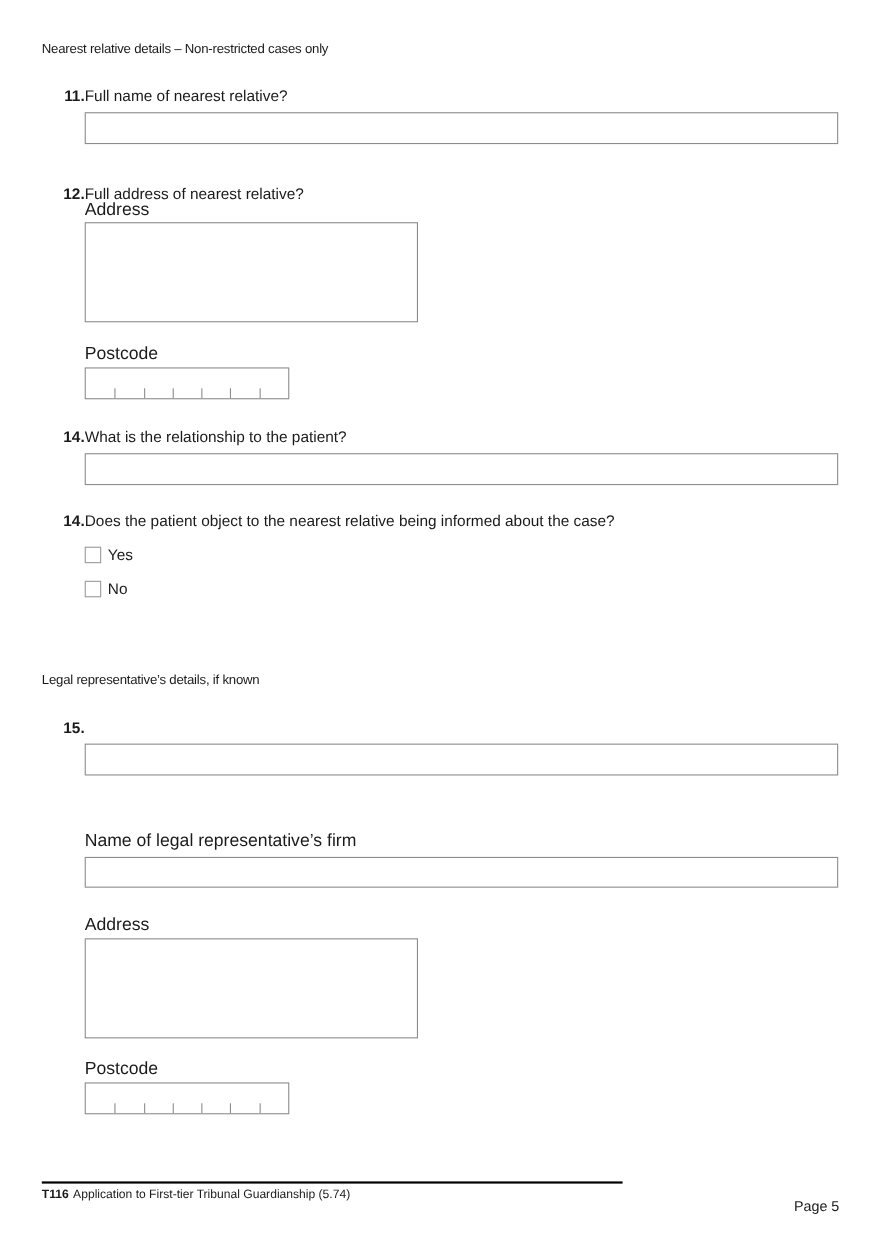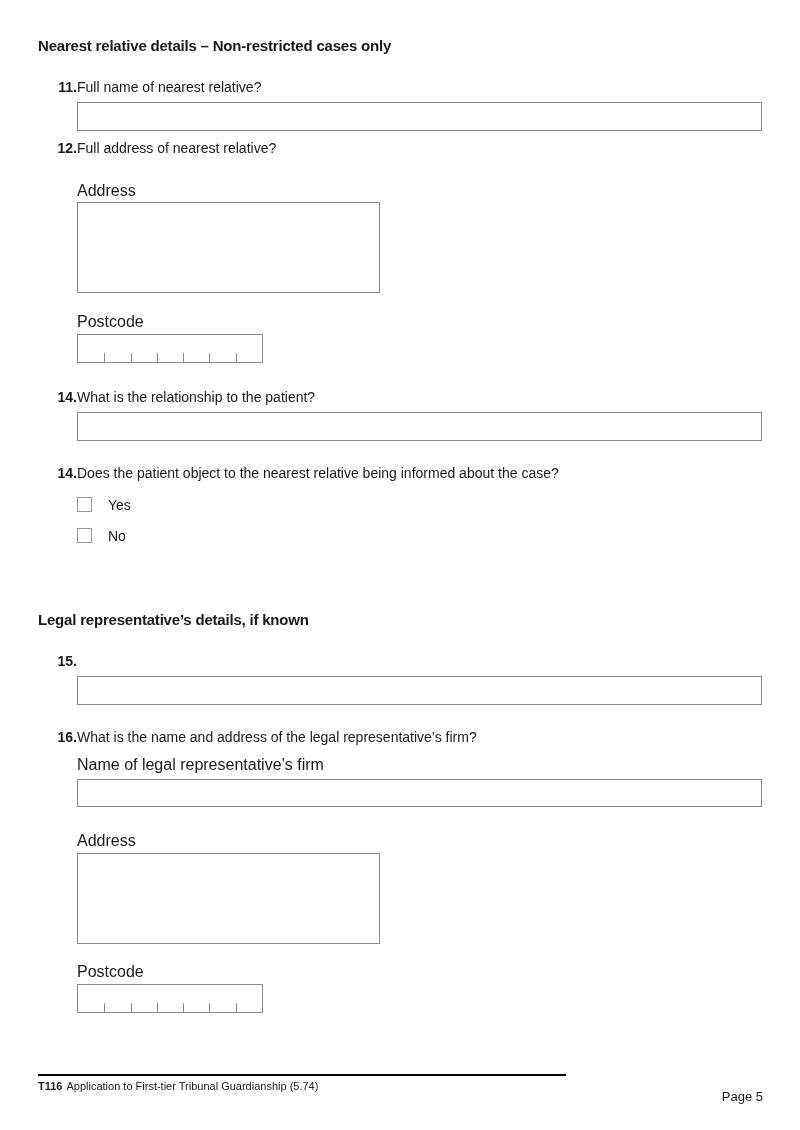--- a/index.html
+++ b/index.html
@@ -17,22 +17,22 @@
   .page{
     position:relative;
     width:800px;
     height:1130px;
     background:#ffffff;
     overflow:hidden;
   }
   .sec-heading{
     position:absolute;
     left:38px;
-    font-size:15px;
-    font-weight:bold;
+    font-size:12px;
+    font-weight:normal;
     letter-spacing:-0.2px;
     color:var(--text-black);
     white-space:nowrap;
   }
   .q{
     position:absolute;
     left:38px;
     display:flex;
     align-items:flex-start;
     font-size:14px;
@@ -98,22 +98,21 @@
   .postcode .tick:nth-child(1){left:14.285%;}
   .postcode .tick:nth-child(2){left:28.571%;}
   .postcode .tick:nth-child(3){left:42.857%;}
   .postcode .tick:nth-child(4){left:57.142%;}
   .postcode .tick:nth-child(5){left:71.428%;}
   .postcode .tick:nth-child(6){left:85.714%;}
   .cb-row{
     position:absolute;
     left:77px;
     display:flex;
-    align-items:center;
-    gap:16px;
+    gap:6px;
   }
   .cb{
     appearance:none;
     -webkit-appearance:none;
     width:15px;
     height:15px;
     border:1px solid var(--cb-gray);
     background:#ffffff;
     margin:0;
     cursor:pointer;
@@ -156,21 +155,21 @@
 <div class="page">
 
   <div class="sec-heading" style="top:37px">Nearest relative details – Non-restricted cases only</div>
 
   <div class="q" style="top:79px">
     <span class="qnum">11.</span>
     <span class="qtext">Full name of nearest relative?</span>
   </div>
   <input type="text" class="ti" style="top: 102px;" value="">
 
-  <div class="q" style="top:140px">
+  <div class="q" style="top:168px">
     <span class="qnum">12.</span>
     <span class="qtext">Full address of nearest relative?</span>
   </div>
   <div class="sub-label" style="top:181px">Address</div>
   <textarea class="addr" style="top: 202px;"></textarea>
   <div class="sub-label" style="top:312px">Postcode</div>
   <div class="postcode" style="top:334px">
     <span class="tick"></span>
     <span class="tick"></span>
     <span class="tick"></span>
@@ -198,24 +197,20 @@
     <span class="cb-label">No</span>
   </div>
 
   <div class="sec-heading" style="top:611px">Legal representative’s details, if known</div>
 
   <div class="q" style="top:653px">
     <span class="qnum">15.</span>
   </div>
   <input type="text" class="ti" style="top: 676px;" value="">
 
-  <div class="q" style="top:729px">
-    <span class="qnum">16.</span>
-    <span class="qtext">What is the name and address of the legal representative’s firm?</span>
-  </div>
   <div class="sub-label" style="top:755px">Name of legal representative’s firm</div>
   <input type="text" class="ti" style="top: 779px; height: 28px;" value="">
   <div class="sub-label" style="top:831px">Address</div>
   <textarea class="addr" style="top: 853px;"></textarea>
   <div class="sub-label" style="top:962px">Postcode</div>
   <div class="postcode" style="top:984px">
     <span class="tick"></span>
     <span class="tick"></span>
     <span class="tick"></span>
     <span class="tick"></span>

